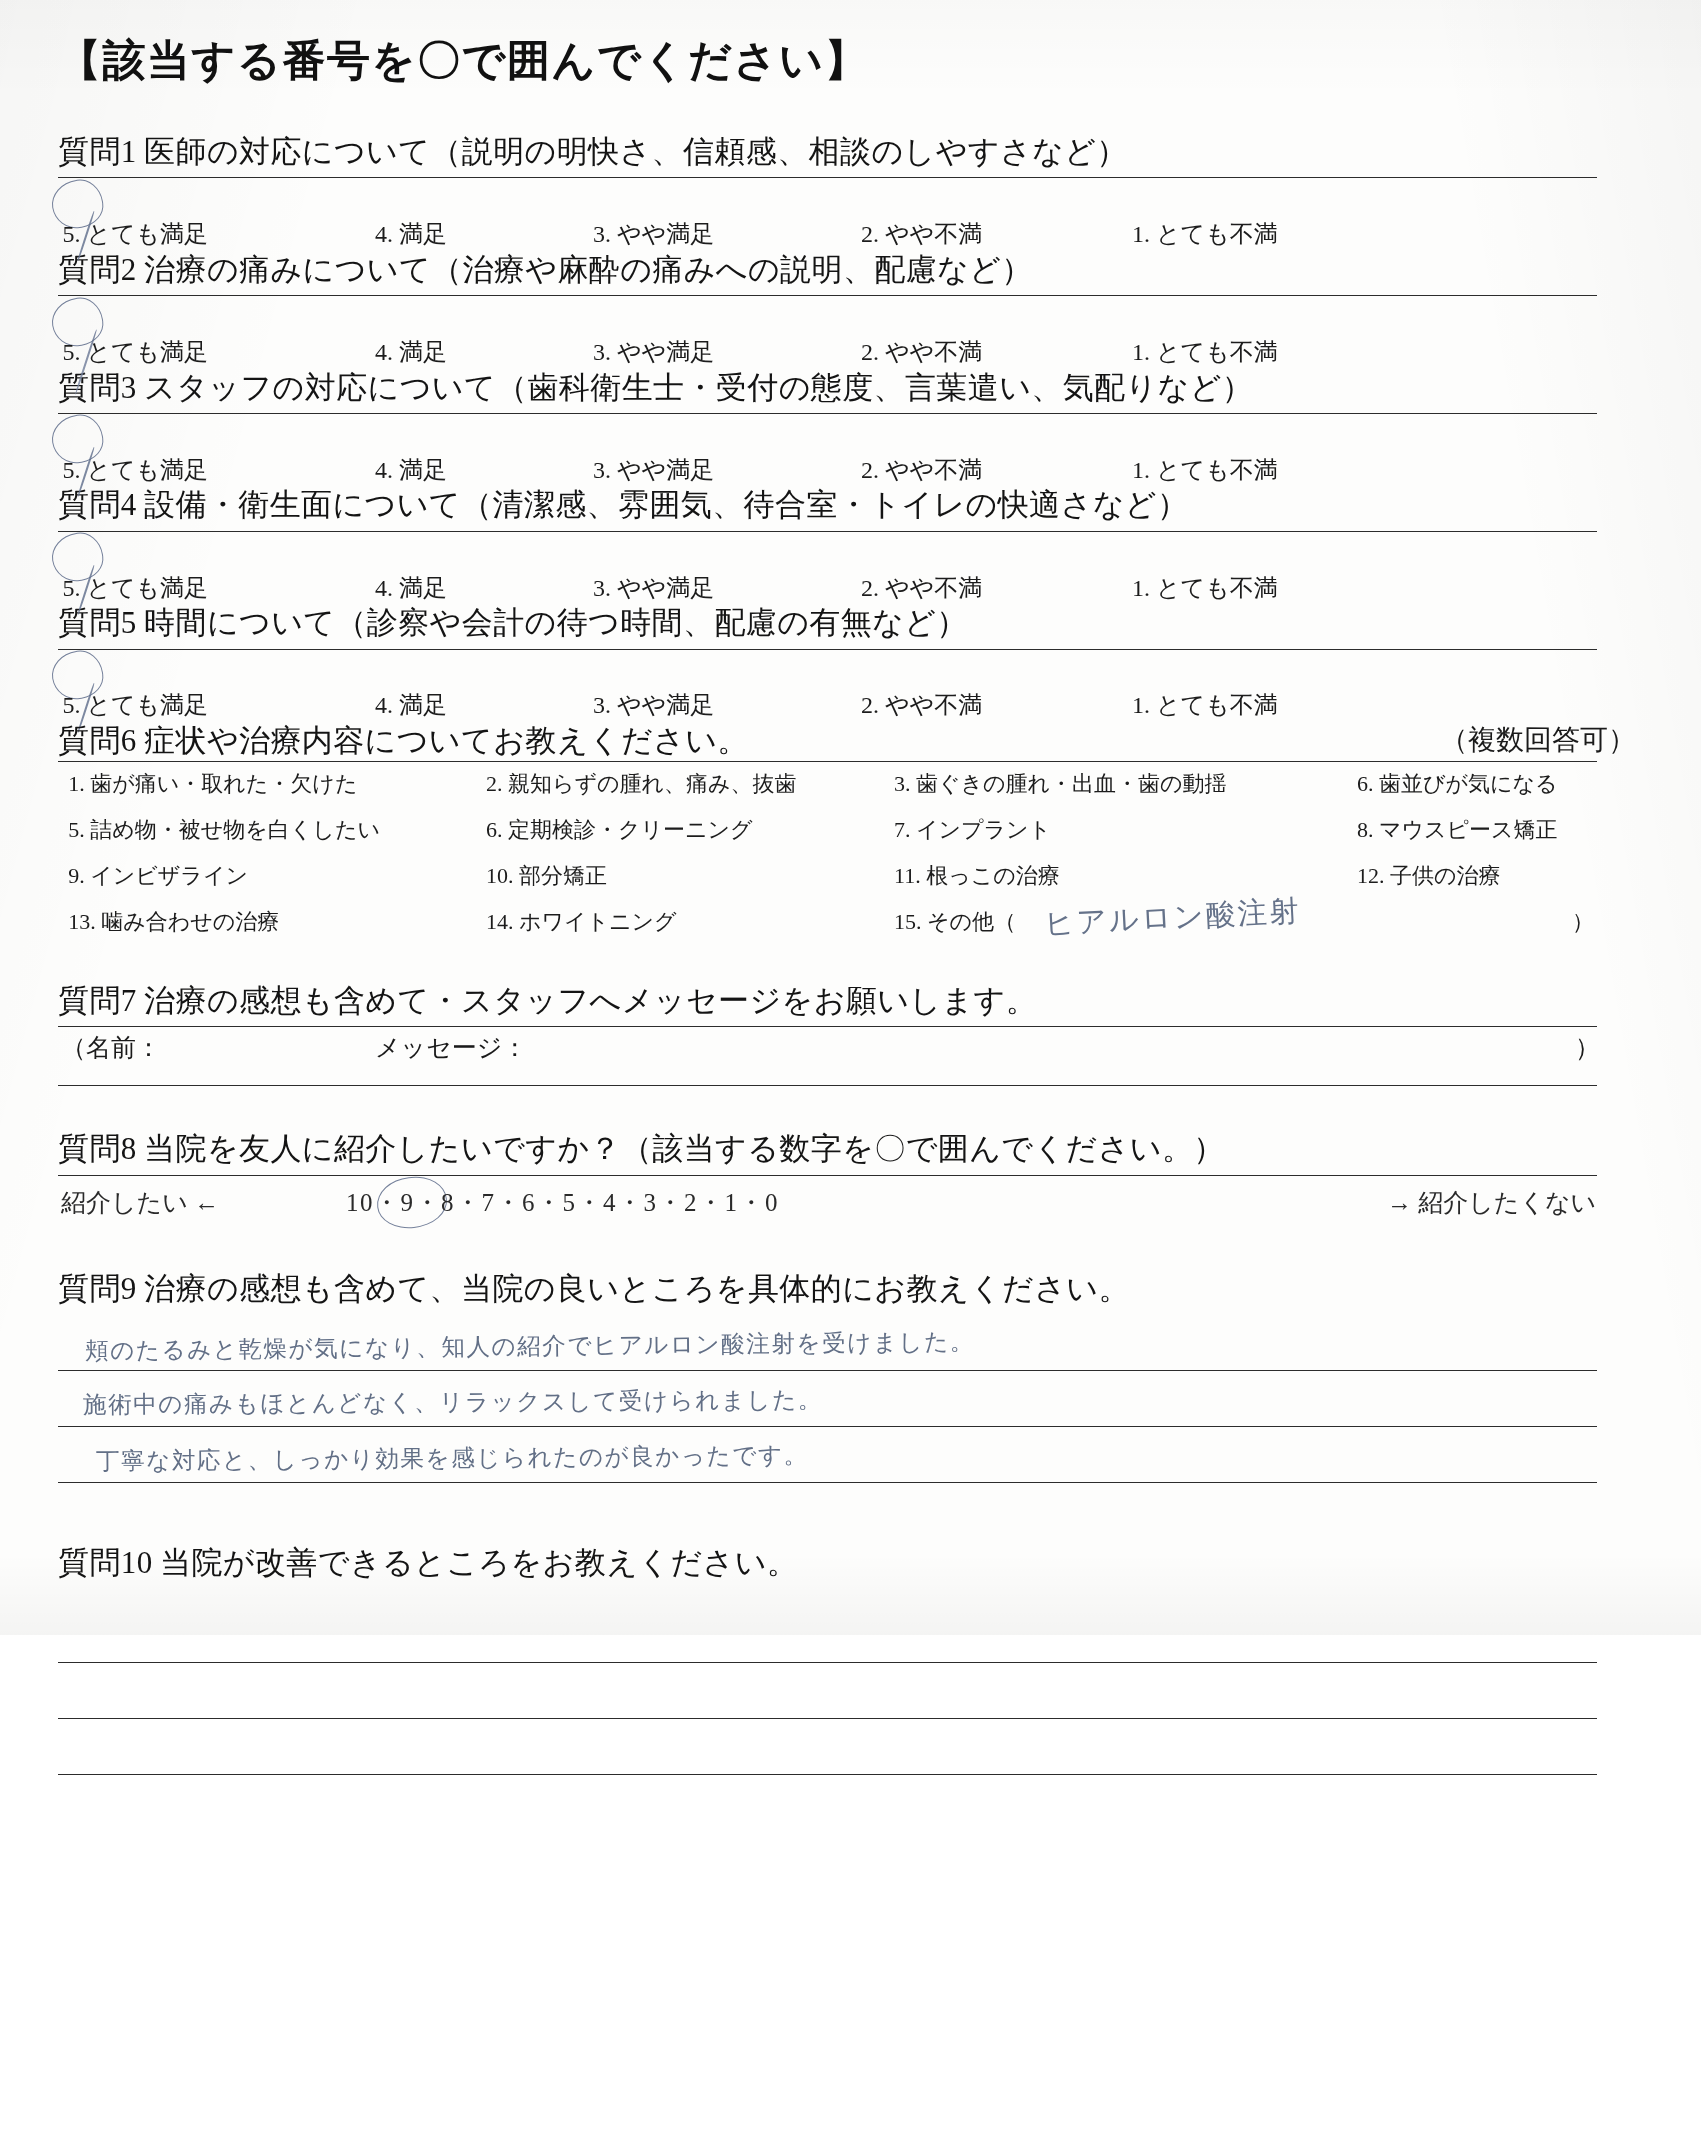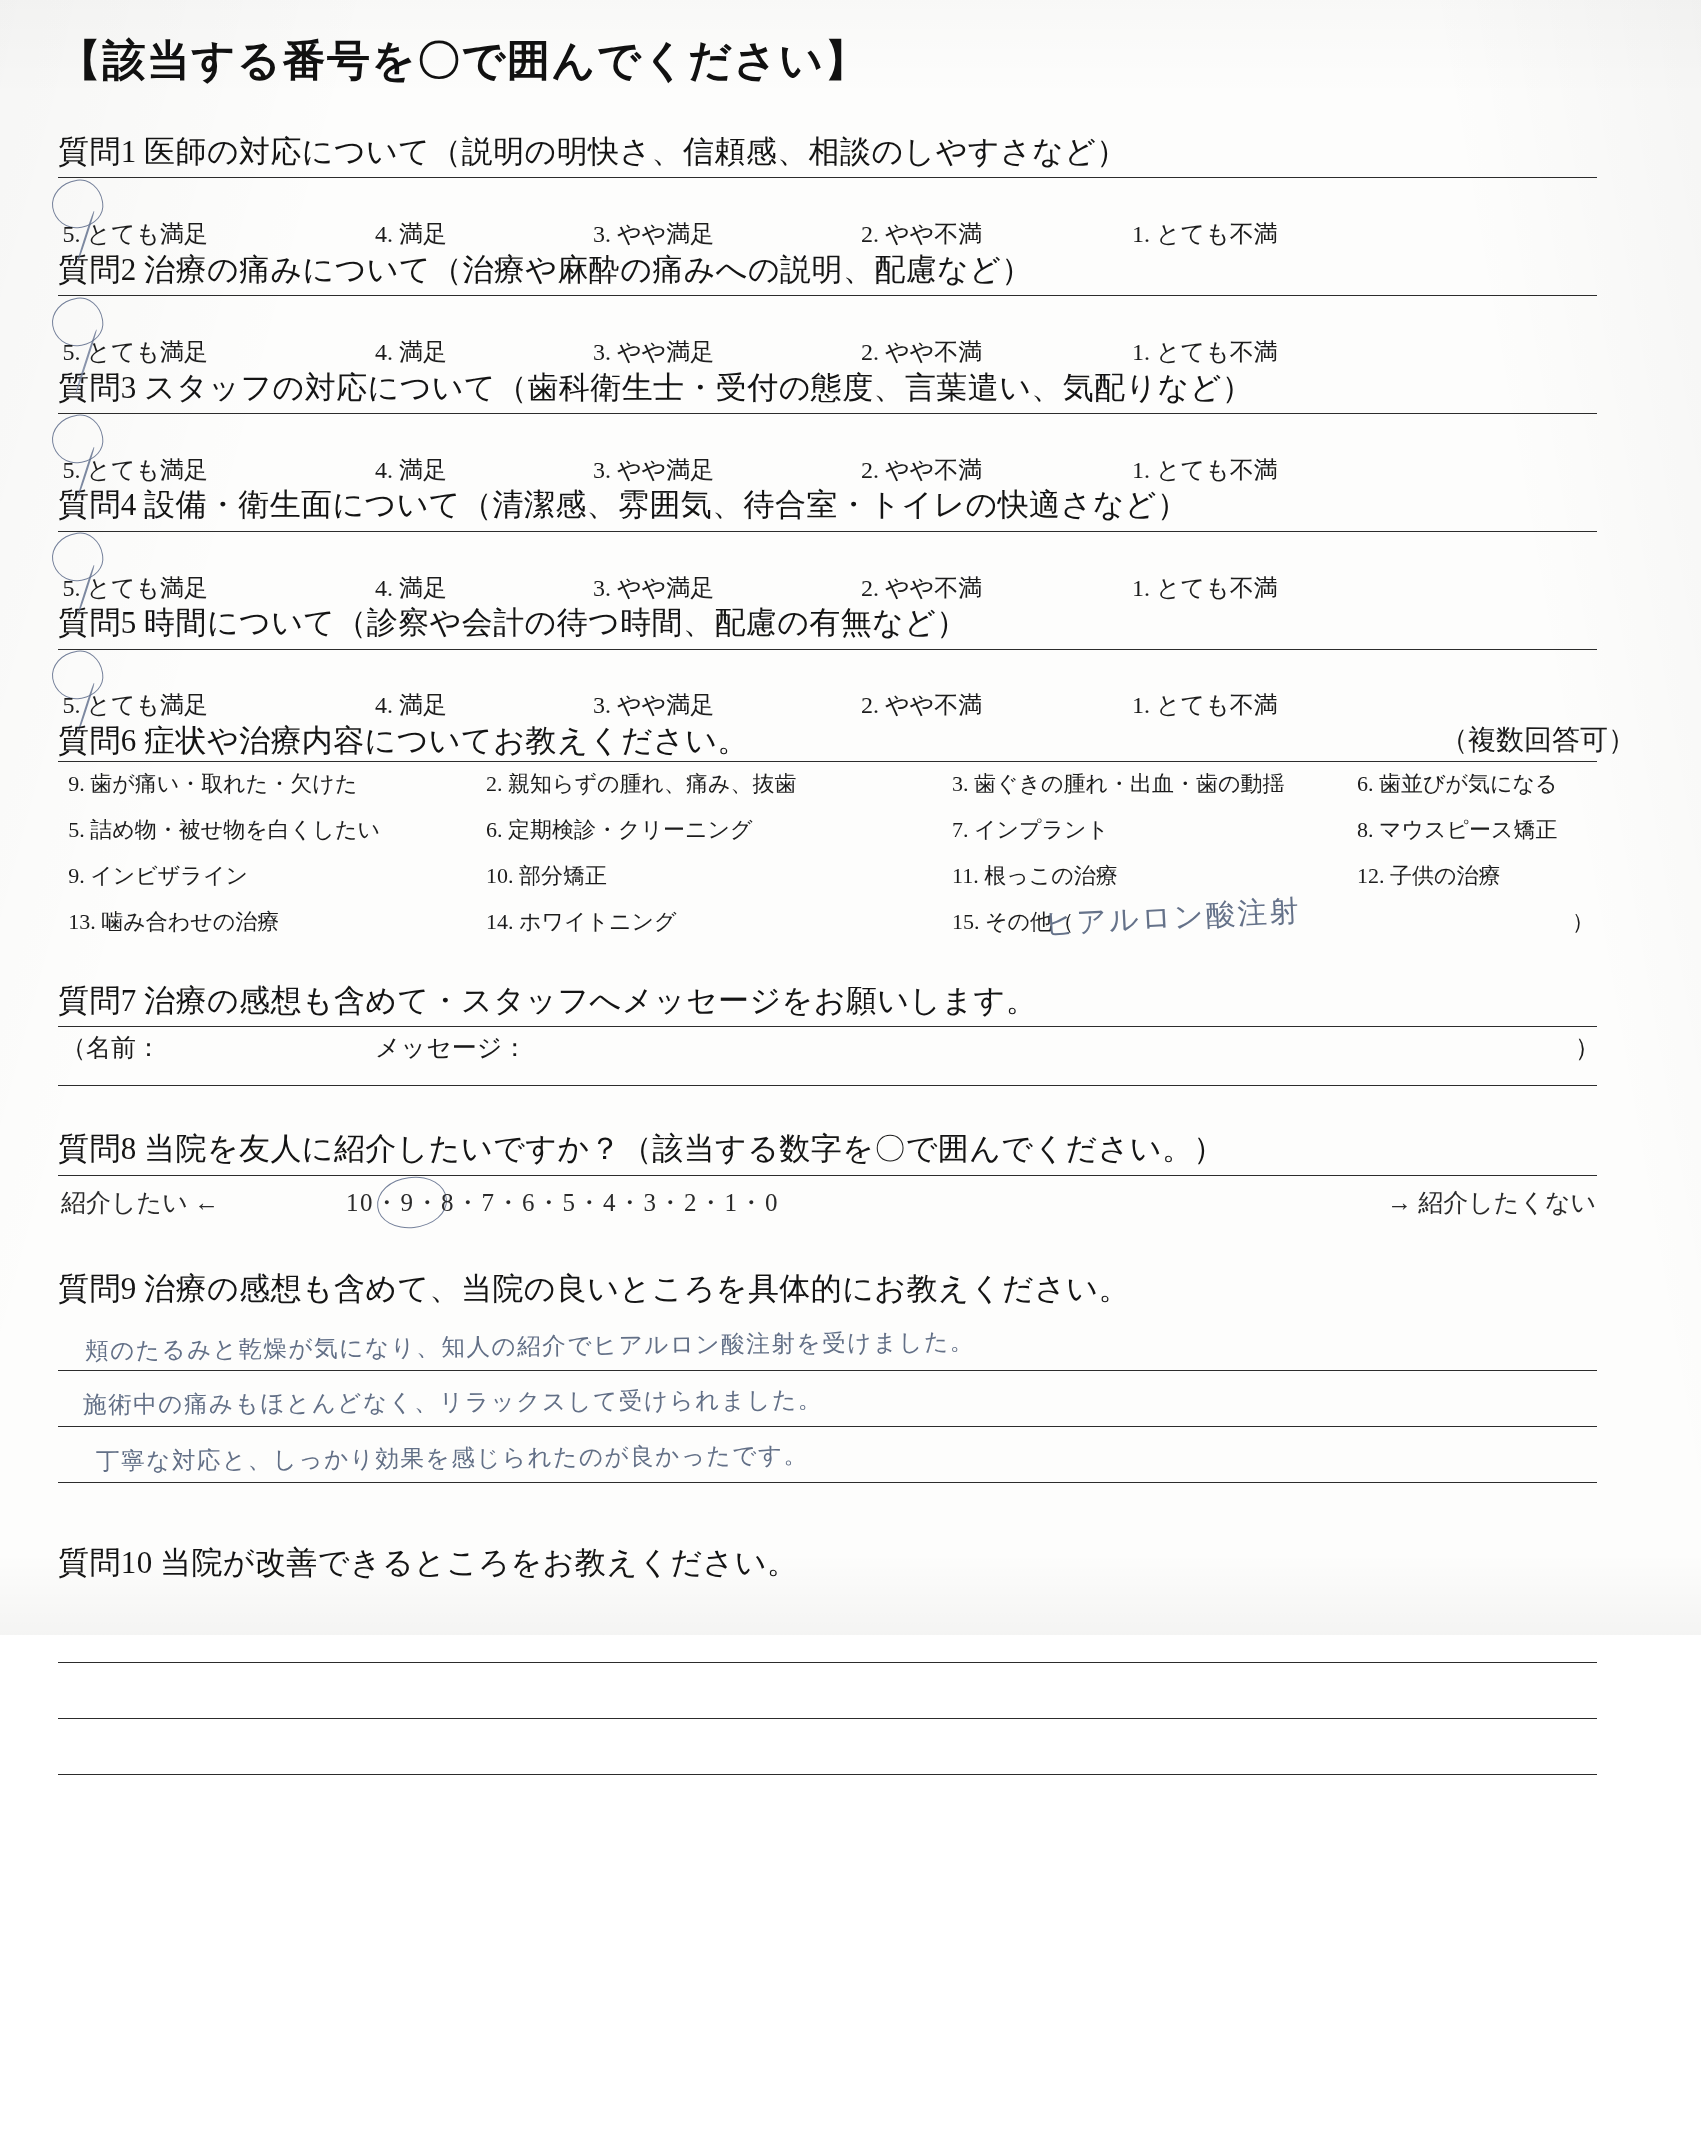--- a/index.html
+++ b/index.html
@@ -119,21 +119,21 @@
   .q6-grid {
     position: relative;
     margin-top: 7.4px;
     font-size: 22px;
     color: #1c1c1c;
   }
   .q6-row { position: relative; height: 46px; }
   .q6-cell { position: absolute; white-space: nowrap; }
   .c1 { left: 10.3px; }
   .c2 { left: 428px; }
-  .c3 { left: 894px; }
+  .c3 { left: 836px; }
   .c4 { left: 1299px; }
   .paren-close {
     position: absolute;
     left: 1514px;
     top: 0;
   }
   .hand-other {
     position: absolute;
     left: 986px;
     top: -8.9px;
@@ -307,21 +307,21 @@
     <div class="q-block">
       <div class="q6-head">
         <div class="q-title">
           <span class="qlabel">質問6</span><span>症状や治療内容についてお教えください。</span>
         </div>
         <div class="q6-note">（複数回答可）</div>
       </div>
       <hr class="rule">
       <div class="q6-grid">
         <div class="q6-row">
-          <span class="q6-cell c1">9. 歯が痛い・取れた・欠けた</span>
+          <span class="q6-cell c1">1. 歯が痛い・取れた・欠けた</span>
           <span class="q6-cell c2">2. 親知らずの腫れ、痛み、抜歯</span>
           <span class="q6-cell c3">3. 歯ぐきの腫れ・出血・歯の動揺</span>
           <span class="q6-cell c4">6. 歯並びが気になる</span>
         </div>
         <div class="q6-row">
           <span class="q6-cell c1">5. 詰め物・被せ物を白くしたい</span>
           <span class="q6-cell c2">6. 定期検診・クリーニング</span>
           <span class="q6-cell c3">7. インプラント</span>
           <span class="q6-cell c4">8. マウスピース矯正</span>
         </div>

